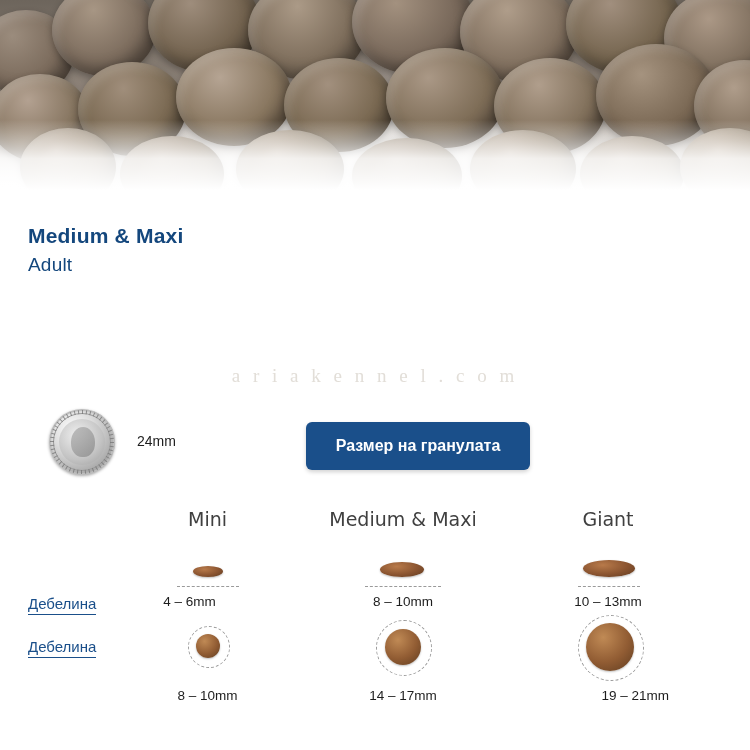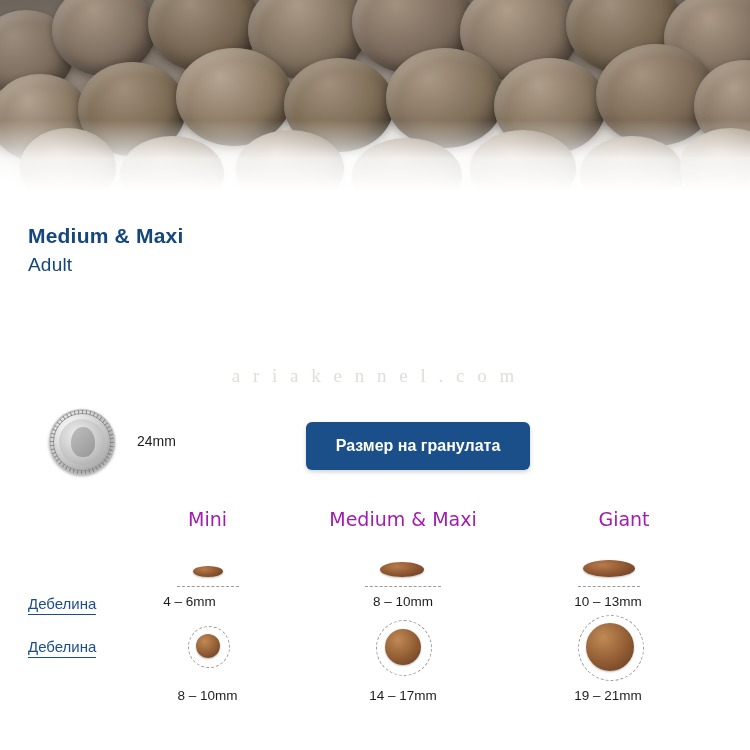--- a/index.html
+++ b/index.html
@@ -139,21 +139,21 @@
     justify-content: center;
     box-shadow: 0 2px 4px rgba(0,0,0,0.18);
     margin-left: 44px;
   }
 
   
   .col-head {
     position: absolute;
     font-family: "DejaVu Sans", sans-serif;
     font-size: 19px;
-    color: #a21caf;
+    color: #404040;
     text-align: center;
     top: 508px;
   }
   .row-label {
     position: absolute;
     left: 28px;
     font-size: 15px;
     color: #1a4f8a;
     border-bottom: 1.5px solid #1a4f8a;
     padding-bottom: 2px;
@@ -285,21 +285,21 @@
     <div class="tick" style="transform: rotate(337.5deg);"></div>
     <div class="tick" style="transform: rotate(345deg);"></div>
     <div class="tick" style="transform: rotate(352.5deg);"></div>
   </div>
 <div class="coin-label">24mm</div>
 
 <div class="badge">Размер на гранулата</div>
 
 <div class="col-head" style="left:150px; width:115px;">Mini</div>
 <div class="col-head" style="left:300px; width:206px;">Medium &amp; Maxi</div>
-<div class="col-head" style="left:563px; width:122px;">Giant</div>
+<div class="col-head" style="left:547px; width:122px;">Giant</div>
 
 <div class="row-label thickness">Дебелина</div>
 
 <div class="dash-line" style="left:177px; top:586px; width:62px;"></div>
 <div class="flat" style="left:193px; top:566px; width:30px; height:11px;"></div>
 <div class="mm" style="left:132px; top:594px; width:115px;">4 – 6mm</div>
 
 <div class="dash-line" style="left:365px; top:586px; width:76px;"></div>
 <div class="flat" style="left:380px; top:562px; width:44px; height:15px;"></div>
 <div class="mm" style="left:300px; top:594px; width:206px;">8 – 10mm</div>
@@ -313,13 +313,13 @@
 <div class="dash-ring" style="left:188px; top:626px; width:40px; height:40px;"></div>
 <div class="round" style="left:196px; top:634px; width:24px; height:24px;"></div>
 <div class="mm" style="left:150px; top:688px; width:115px;">8 – 10mm</div>
 
 <div class="dash-ring" style="left:376px; top:620px; width:54px; height:54px;"></div>
 <div class="round" style="left:385px; top:629px; width:36px; height:36px;"></div>
 <div class="mm" style="left:300px; top:688px; width:206px;">14 – 17mm</div>
 
 <div class="dash-ring" style="left:578px; top:615px; width:64px; height:64px;"></div>
 <div class="round" style="left:586px; top:623px; width:48px; height:48px;"></div>
-<div class="mm" style="left:547px; top:688px; width:122px;">19 – 21mm</div>
+<div class="mm" style="left:547px; top:688px; width:122px;text-align:right;">19 – 21mm</div>
 
 </body></html>

